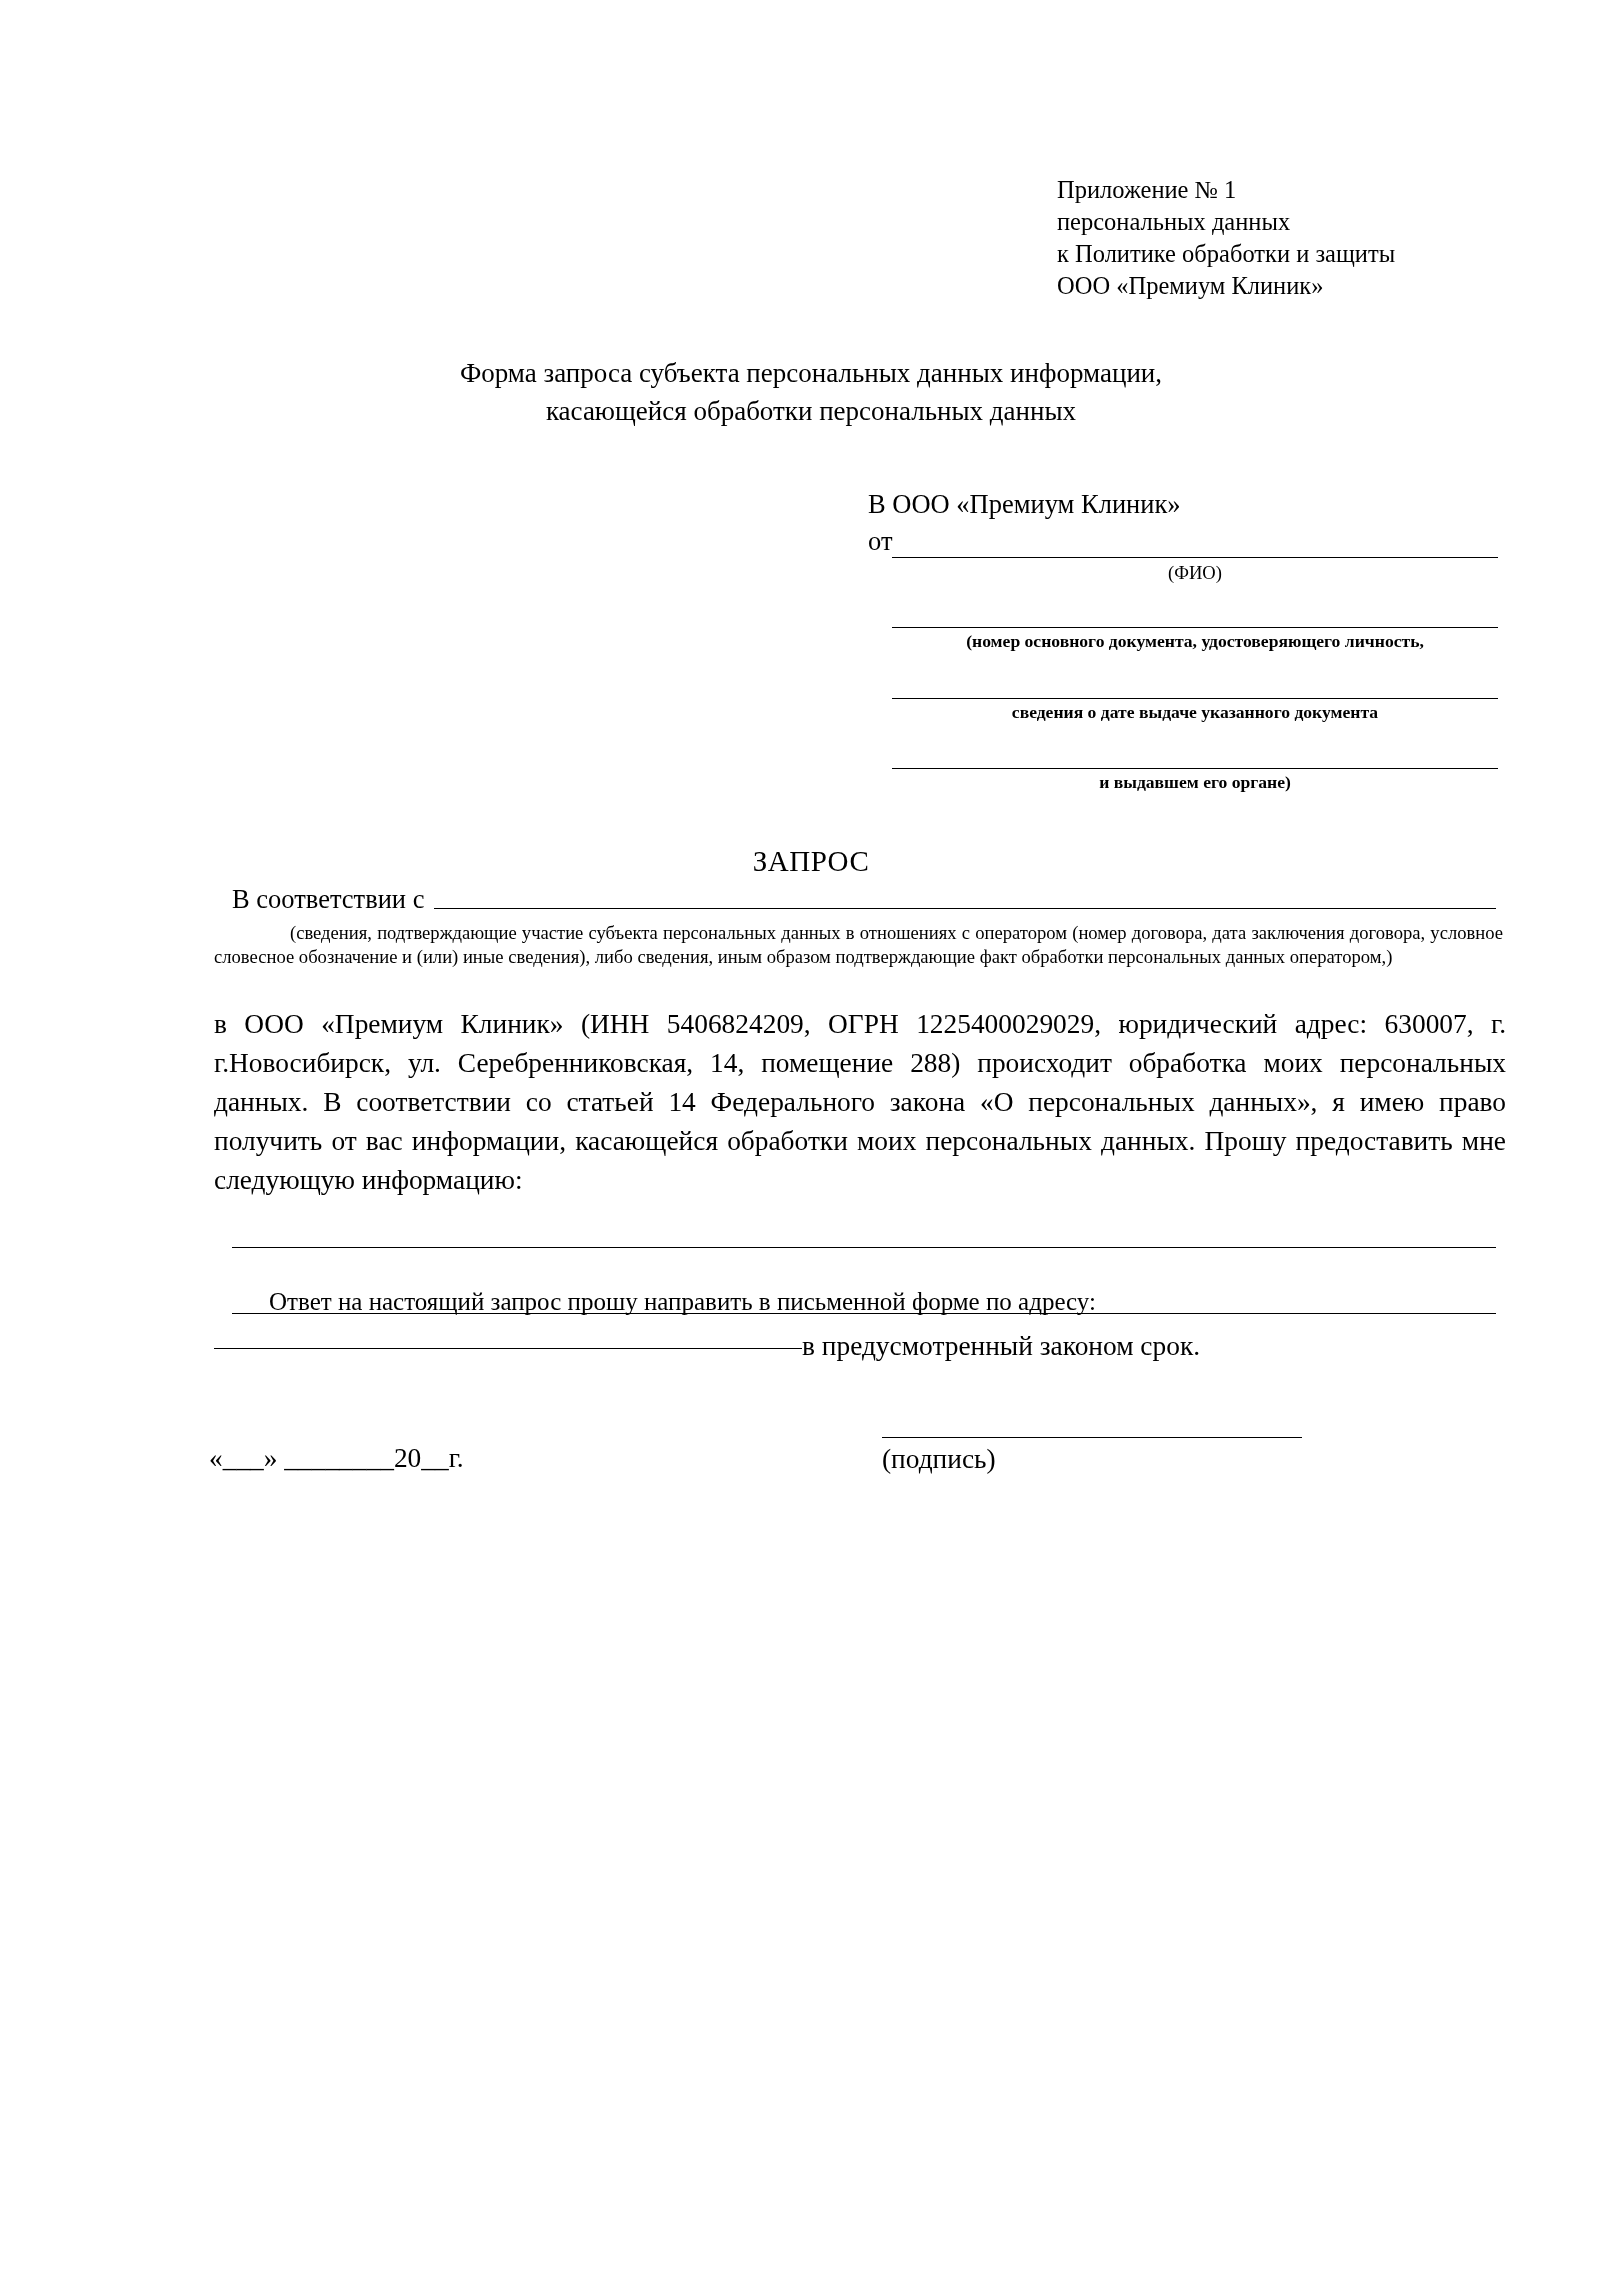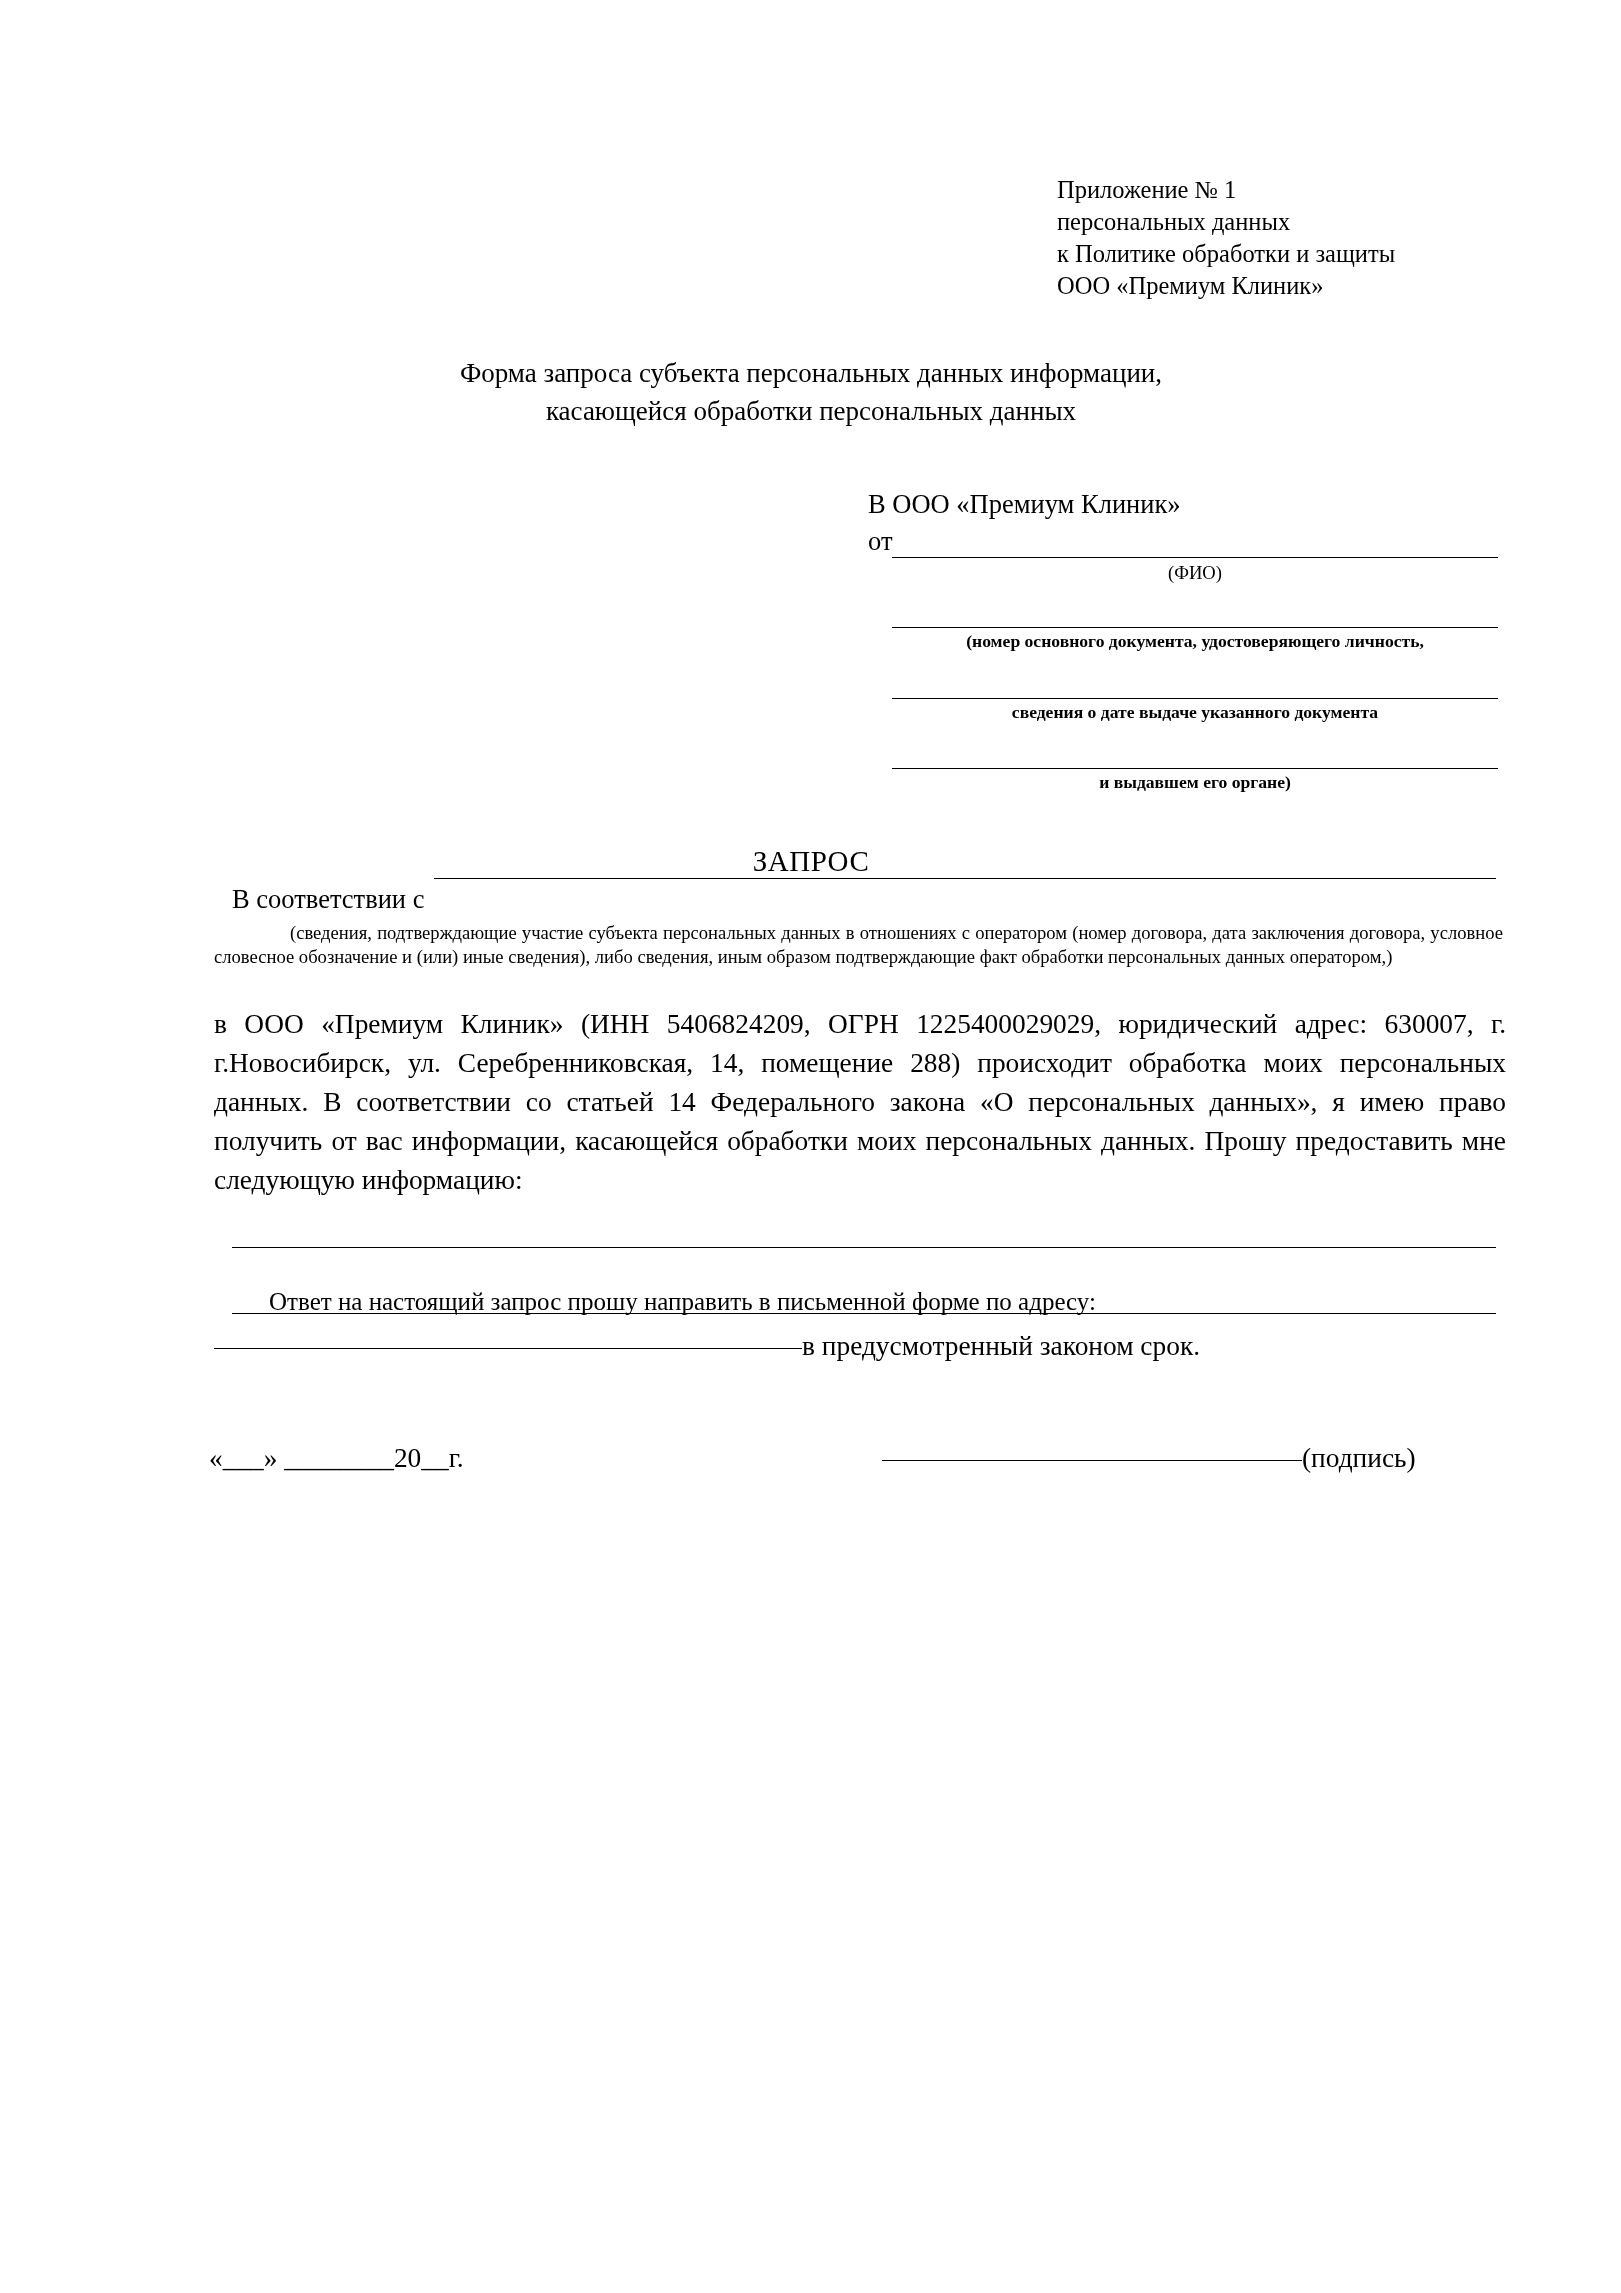--- a/index.html
+++ b/index.html
@@ -97,21 +97,21 @@
   }
 
   
   .accordance {
     position: absolute;
     left: 232px;
     top: 884px;
     width: 1264px;
     font-size: 26.5px;
     display: flex;
-    align-items: flex-start;
+    align-items: flex-end;
   }
   .accordance .label { white-space: nowrap; }
   .accordance .rule-fill {
     flex: 1 1 auto;
     border-bottom: 1.5px solid #000;
     margin-left: 9.8px;
     position: relative;
     top: -5.9px;
   }
 
@@ -191,20 +191,21 @@
     top: 0;
     white-space: nowrap;
   }
   .sign-right {
     position: absolute;
     left: 882px;
     top: 0;
     display: flex;
     align-items: baseline;
     white-space: nowrap;
+    flex-direction: column;
   }
   .sign-right .rule-fill {
     width: 420px;
     border-bottom: 1.5px solid #000;
     position: relative;
     top: -5.9px;
   }
 </style>
 </head>
 <body>

